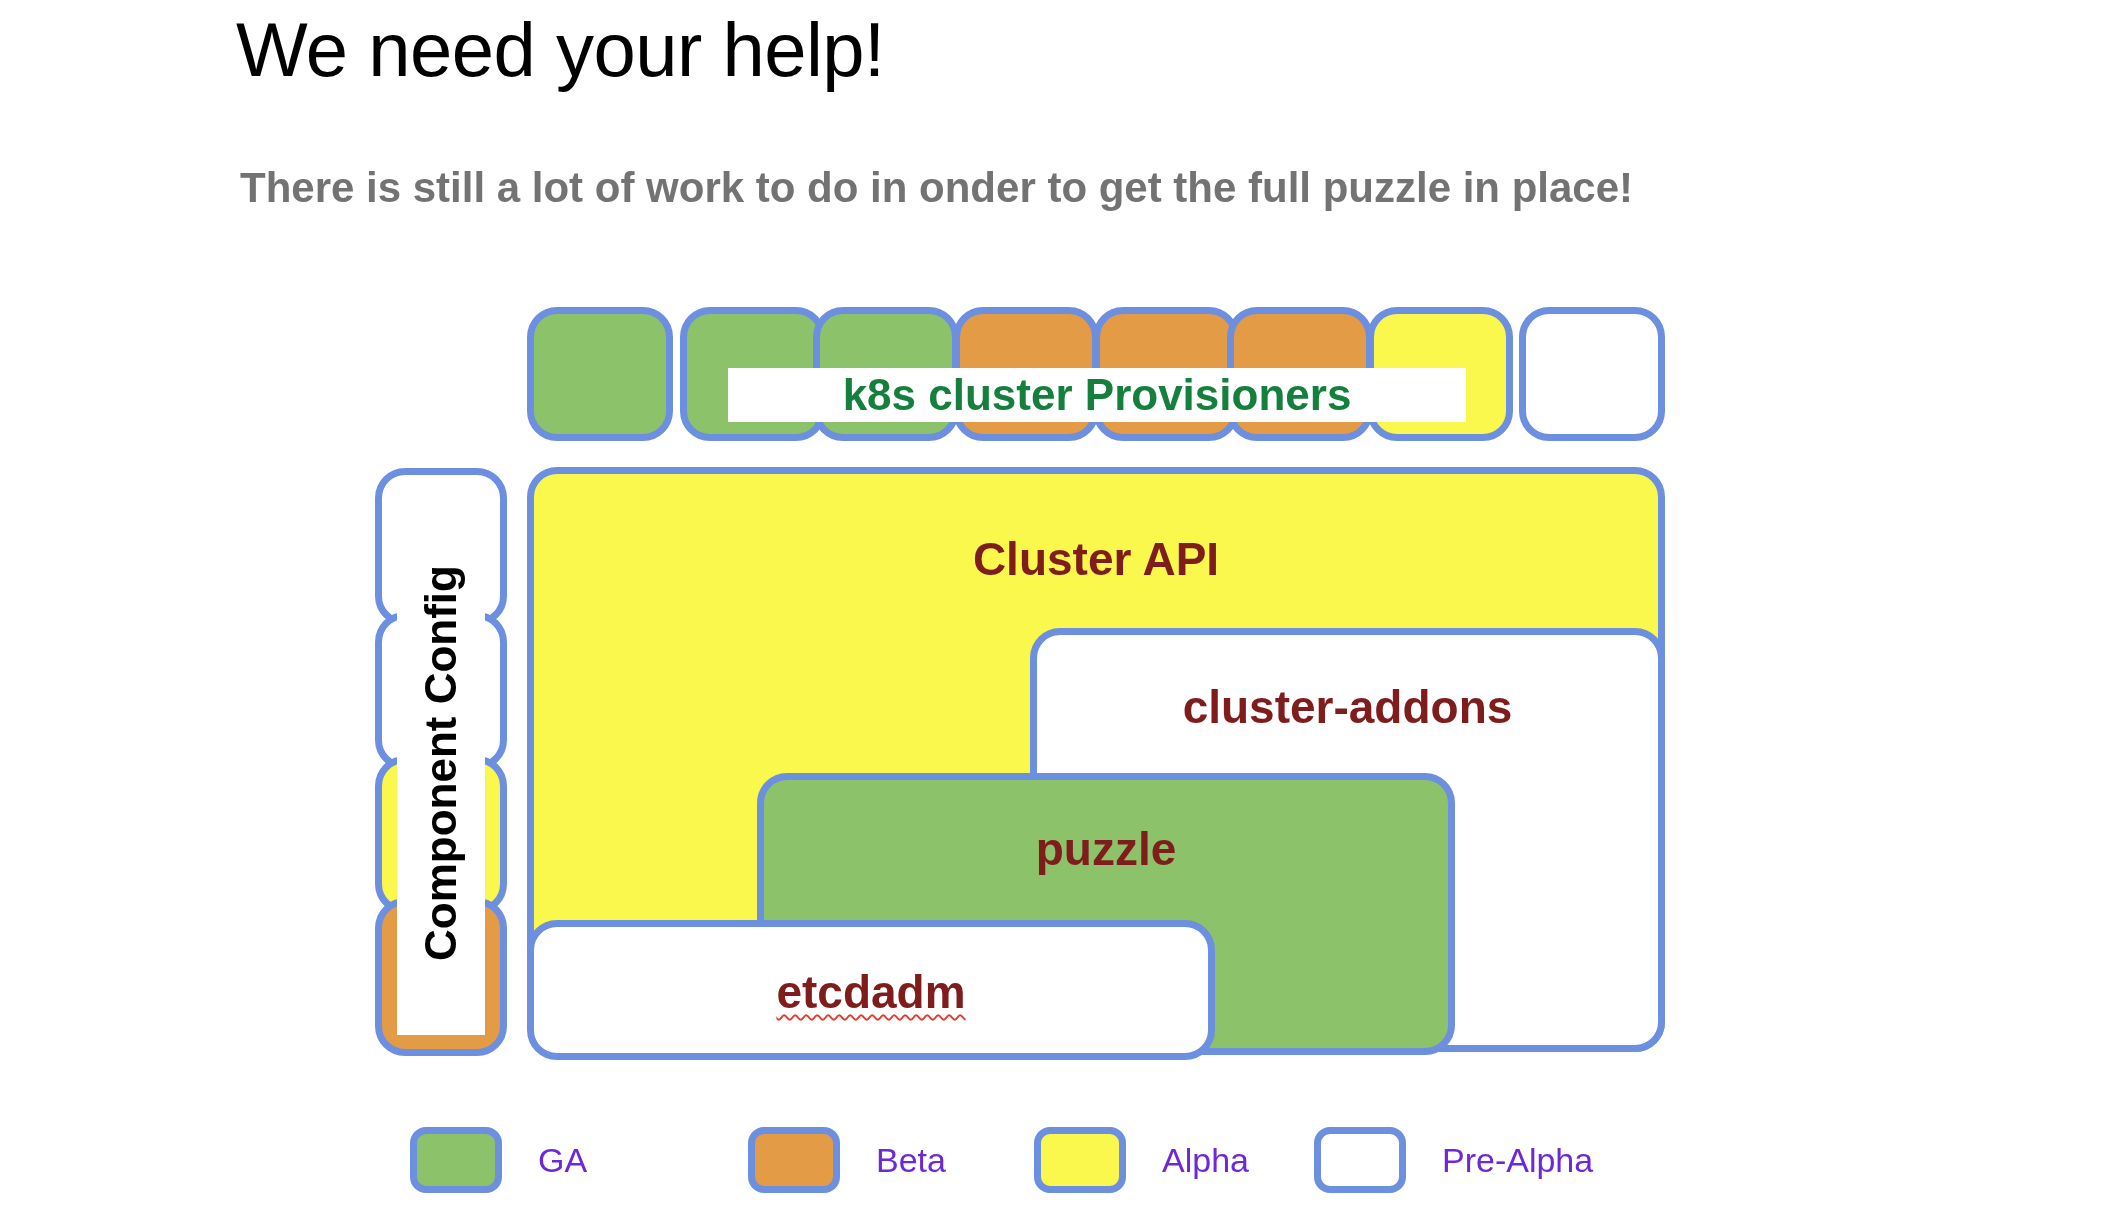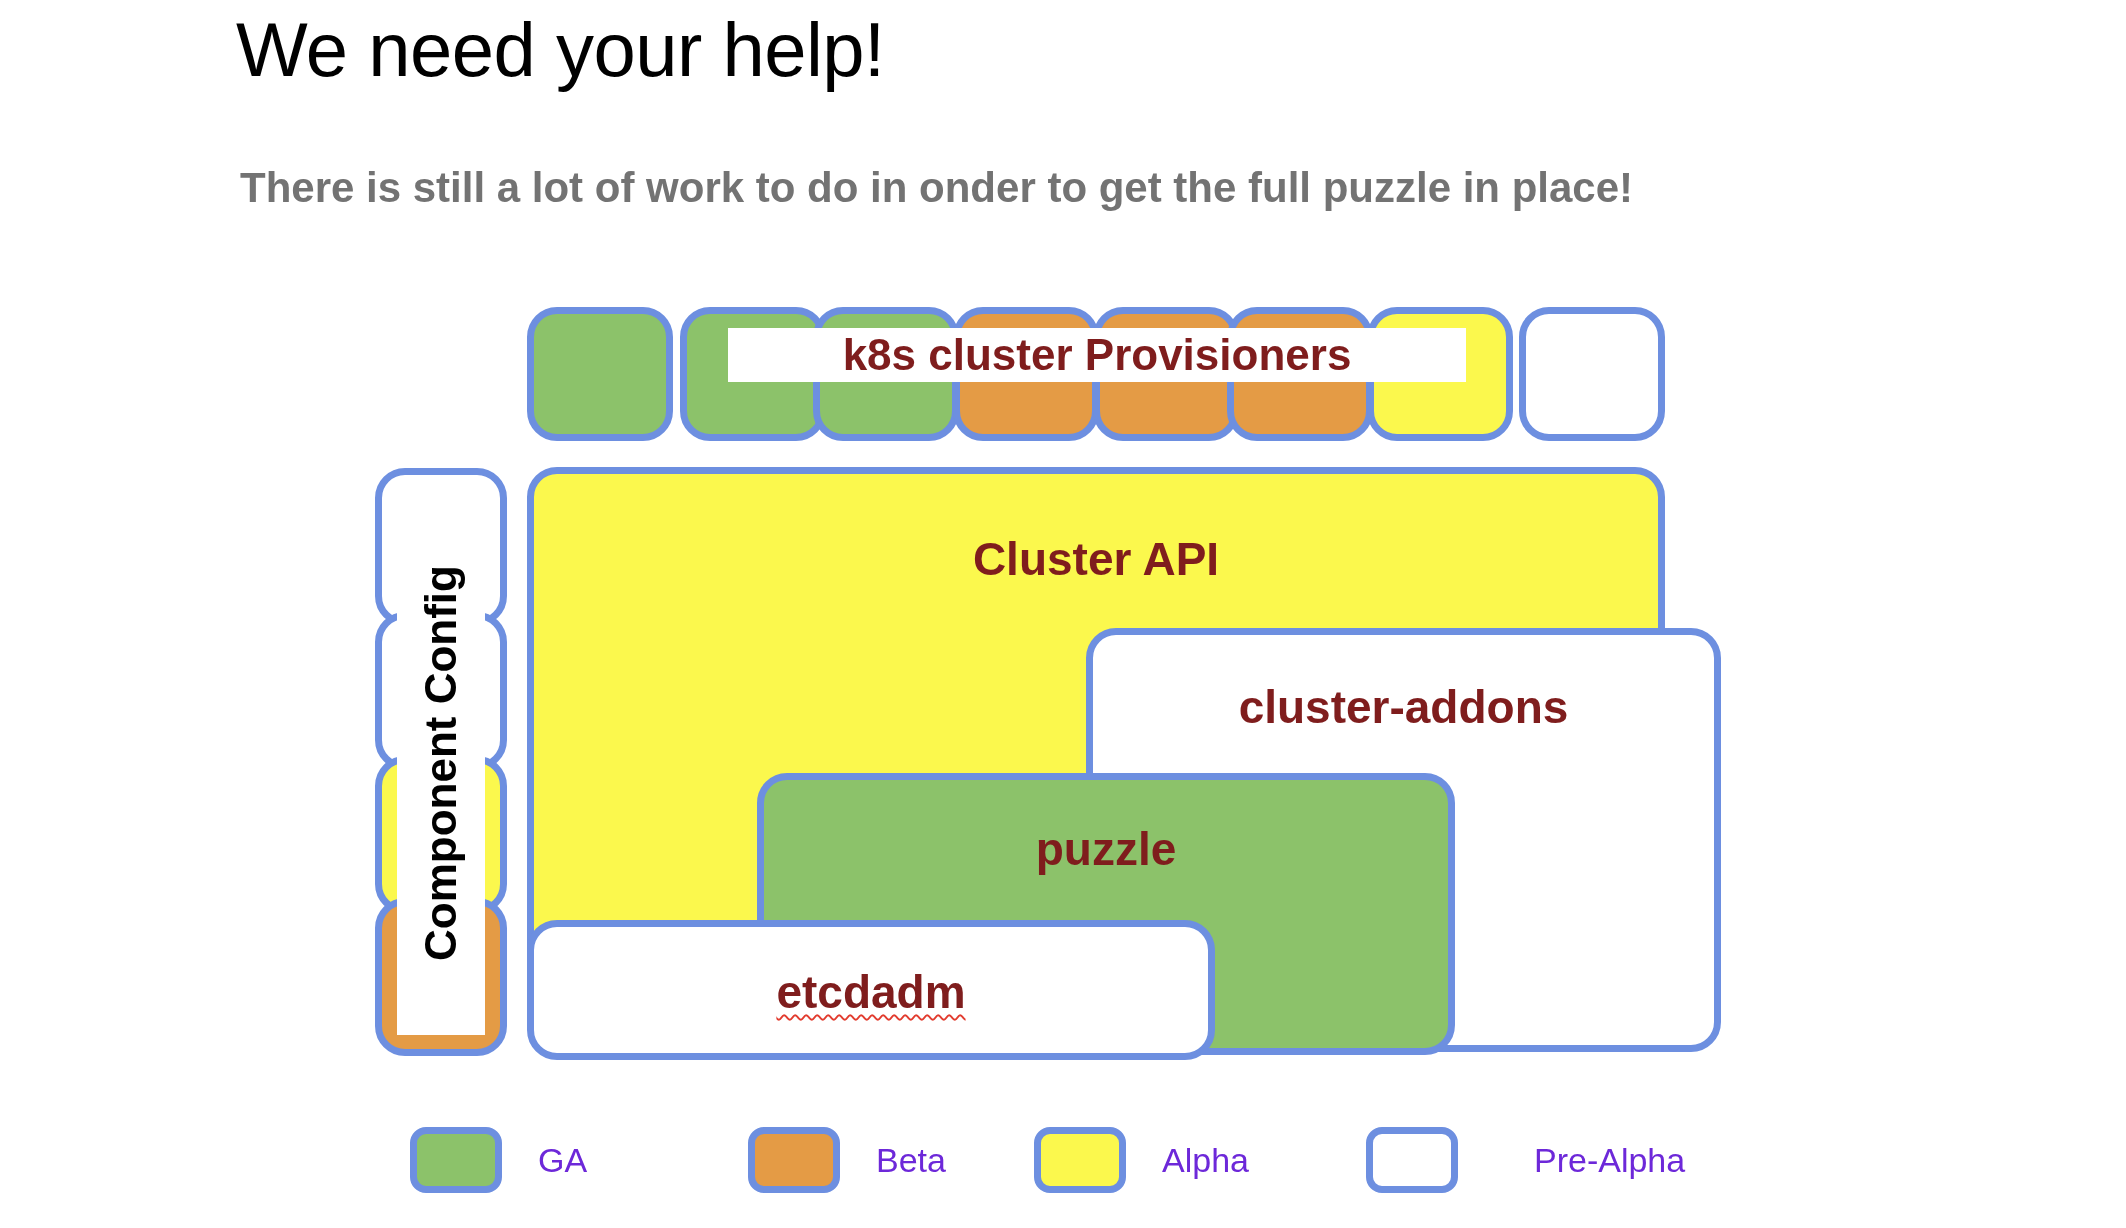--- a/index.html
+++ b/index.html
@@ -60,30 +60,30 @@
   }
   .prov-cell {
     position: absolute;
     top: 0;
     width: 146px;
     height: 134px;
   }
   #provisioner-label {
     position: absolute;
     left: 728px;
-    top: 328px;
+    top: 368px;
     width: 738px;
     height: 54px;
     background: #ffffff;
     display: flex;
     align-items: center;
     justify-content: center;
     font-size: 44px;
     font-weight: bold;
-    color: #7f1d1d;
+    color: #15803d;
     z-index: 40;
     white-space: nowrap;
   }
 
   
   #component-config-col {
     position: absolute;
     left: 375px;
     top: 468px;
     width: 132px;
@@ -115,21 +115,21 @@
     color: #000000;
   }
 
   
   #cluster-api {
     left: 527px;  top: 467px;
     width: 1138px; height: 585px;
     z-index: 10;
   }
   #cluster-addons {
-    left: 1086px; top: 628px;
+    left: 1030px; top: 628px;
     width: 635px;  height: 424px;
     z-index: 20;
   }
   #kubeadm {
     left: 757px;  top: 773px;
     width: 698px;  height: 282px;
     z-index: 30;
   }
   #etcdadm {
     left: 527px;  top: 920px;
@@ -246,18 +246,18 @@
   <div class="legend-item" style="left:624px;">
     <div class="legend-swatch alpha"></div>
     <div class="legend-text">Alpha</div>
   </div>
 
   <div class="legend-item" style="left:338px;">
     <div class="legend-swatch beta"></div>
     <div class="legend-text">Beta</div>
   </div>
 
-  <div class="legend-item" style="left:956px;gap:40px;">
+  <div class="legend-item" style="left:904px;">
     <div class="legend-swatch prealpha"></div>
     <div class="legend-text">Pre-Alpha</div>
   </div>
 
 </div>
 
 </body></html>

